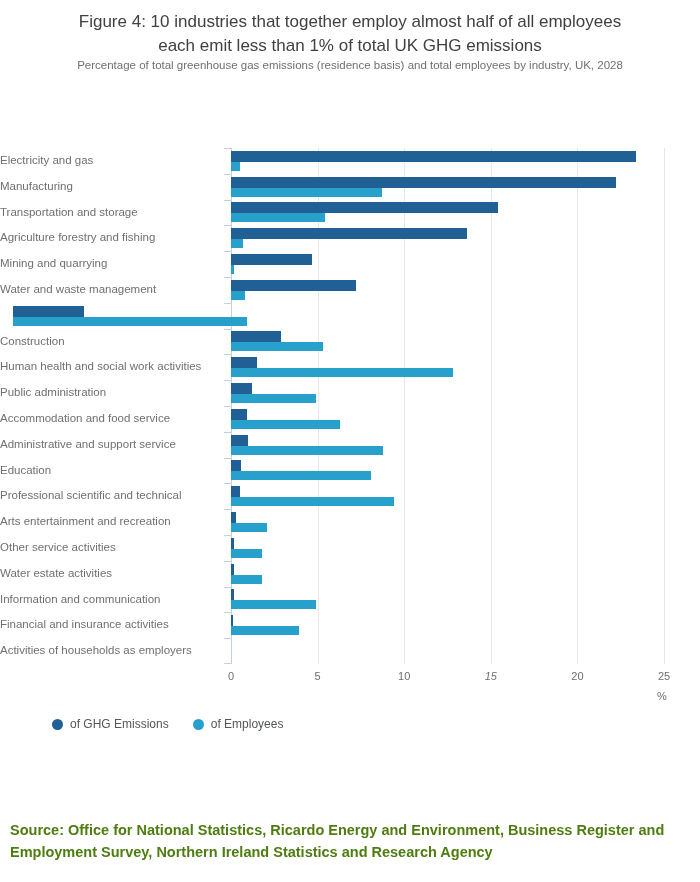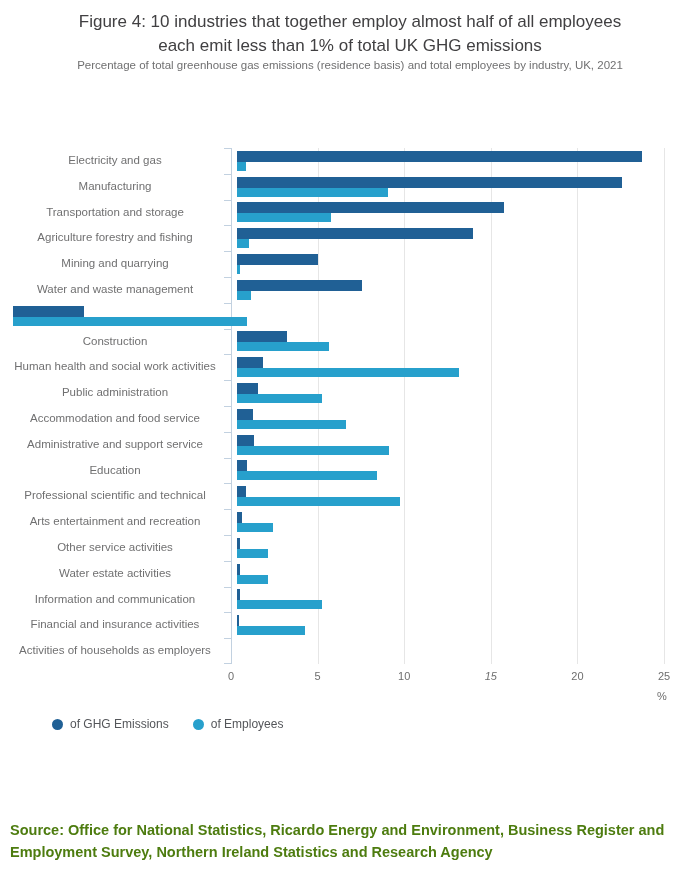--- a/index.html
+++ b/index.html
@@ -31,26 +31,25 @@
   }
   .plot { position: absolute; top: 148px; left: 0; width: 700px; height: 516px; }
   .grid-layer { position: absolute; left: 231px; top: 0; width: 433px; height: 516px; }
   .gridline { position: absolute; top: 0; width: 1px; height: 100%; background: #e6e6e6; }
   .gridline.axis { background: #c2d1e0; }
   .tick { position: absolute; left: -7px; width: 7px; height: 1px; background: #c2d1e0; }
   .rows { position: absolute; left: 0; top: 0; width: 700px; }
   .row { display: flex; height: 25.8px; }
   .row-label {
     width: 218px;
-    text-align: center;
+    text-align: left;
     font-size: 11.5px;
     color: #707071;
     line-height: 25.8px;
     white-space: nowrap;
-    margin-left: 6px;
   }
   .row-bars { position: relative; margin-left: 13px; width: 433px; }
   .bar { position: absolute; left: 0; }
   .bar.s0 { top: 2.9px; height: 11px; }
   .bar.s1 { top: 13.9px; height: 9px; }
   .x-tick-label {
     position: absolute;
     top: 670px;
     transform: translateX(-50%);
     font-size: 11px;
@@ -86,21 +85,21 @@
 </head>
 <body>
 
 <div class="page">
 
   <div class="title">
     <div>Figure 4: 10 industries that together employ almost half of all employees</div>
     <div>each emit less than 1% of total UK GHG emissions</div>
   </div>
 
-  <div class="subtitle">Percentage of total greenhouse gas emissions (residence basis) and total employees by industry, UK, 2021</div>
+  <div class="subtitle">Percentage of total greenhouse gas emissions (residence basis) and total employees by industry, UK, 2028</div>
 
   <div class="plot">
     <div class="grid-layer" id="grid-layer">
         <div class="gridline axis" style="left: 0px;"></div>
         <div class="gridline" style="left: 86.6px;"></div>
         <div class="gridline" style="left: 173.2px;"></div>
         <div class="gridline" style="left: 259.8px;"></div>
         <div class="gridline" style="left: 346.4px;"></div>
         <div class="gridline" style="left: 433px;"></div>
         <div class="tick" style="top: 0px;"></div>

